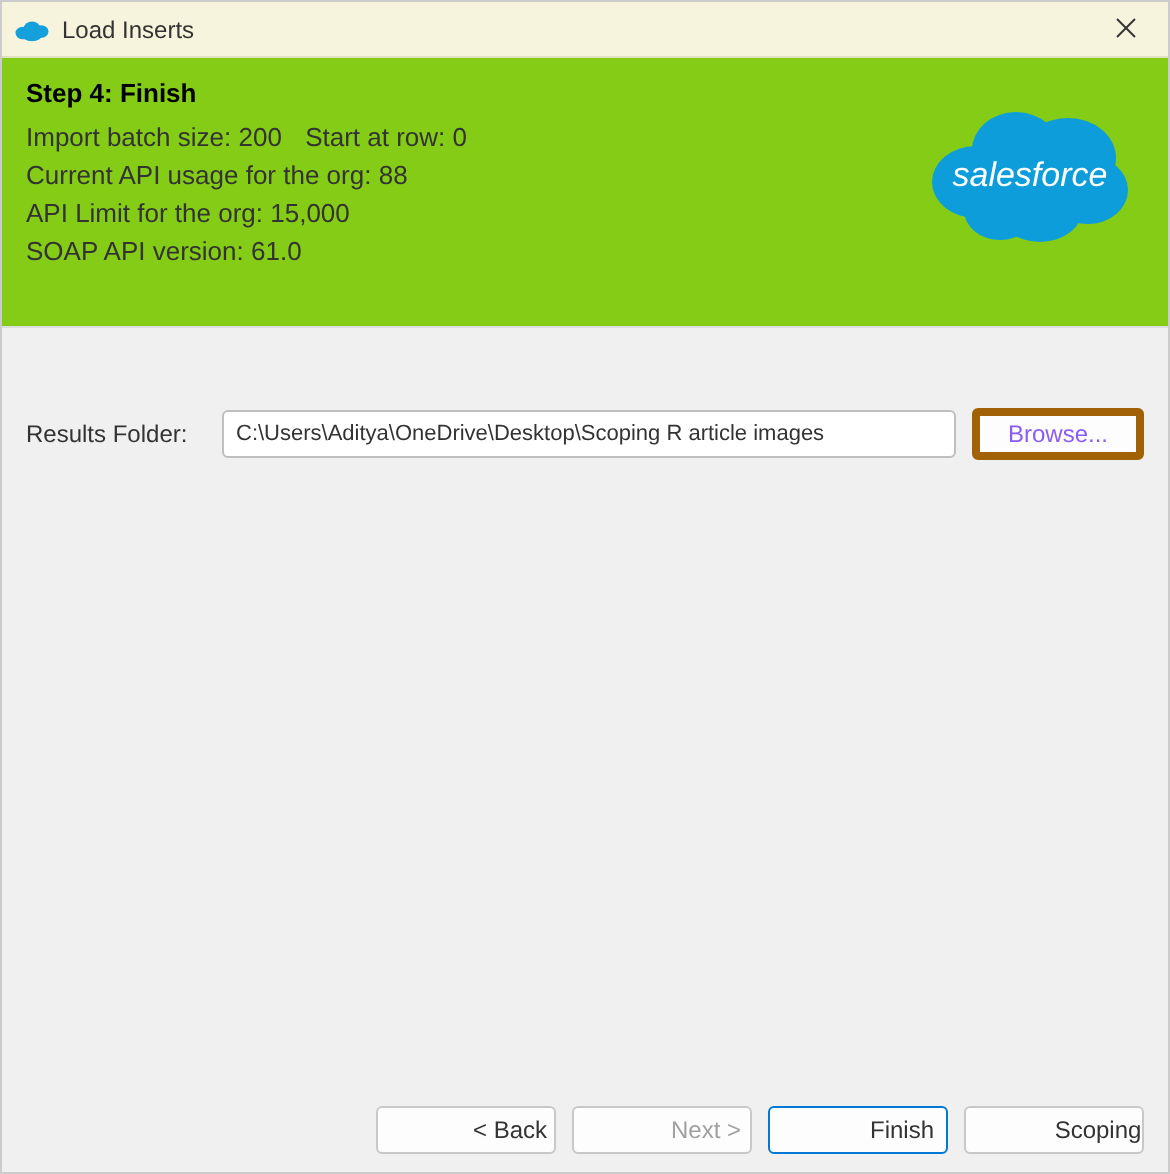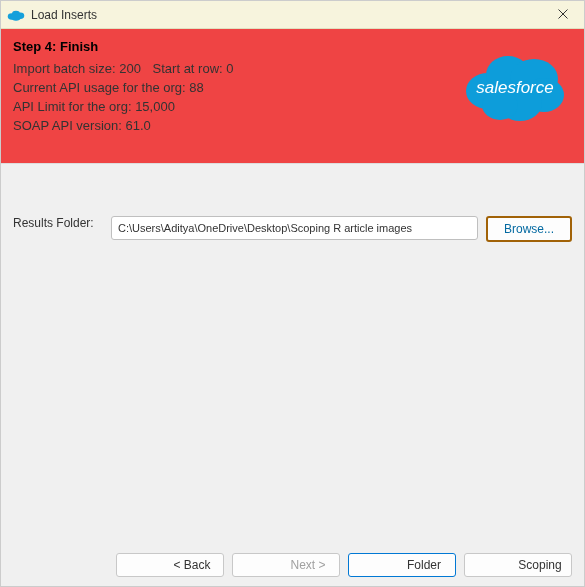--- a/index.html
+++ b/index.html
@@ -37,21 +37,21 @@
       height: 24px;
       display: flex;
       align-items: center;
       justify-content: center;
       cursor: pointer;
       font-size: 13px;
       color: #333;
     }
 
     .header-section {
-      background: #ef4444;
+      background: #84cc16;
       padding: 10px 12px 12px 12px;
       position: relative;
       height: 135px;
       border-bottom: 1px solid #ddd;
     }
     .step-title {
       font-weight: bold;
       font-size: 13px;
       margin-bottom: 6px;
       color: #000;
@@ -69,23 +69,22 @@
       top: 18px;
       width: 110px;
       height: 78px;
     }
 
     .body-section {
       padding: 40px 12px 0 12px;
     }
     .row {
       display: flex;
-      align-items: flex-start;
+      align-items: center;
       gap: 8px;
-      margin-top: 12px;
     }
     .label-col {
       width: 90px;
       font-size: 12px;
       color: #333;
     }
     .input-col {
       flex: 1;
     }
     .text-input {
@@ -96,42 +95,42 @@
       padding: 0 6px;
       font-family: inherit;
       font-size: 11px;
       color: #333;
       background: #fff;
     }
     .browse-btn {
       width: 86px;
       height: 26px;
       background: #fdfdfd;
-      border: 2px solid #a16207;
+      border: 4px solid #a16207;
       border-radius: 3px;
       font-family: inherit;
       font-size: 12px;
-      color: #0369a1;
+      color: #8b5cf6;
       cursor: pointer;
     }
 
     .footer {
       position: absolute;
       bottom: 0;
       left: 0;
       right: 0;
       height: 42px;
       display: flex;
       align-items: center;
       justify-content: flex-end;
       gap: 8px;
       padding: 0 12px;
     }
     .footer-btn {
-      width: 108px;
+      width: 90px;
       height: 24px;
       background: #fdfdfd;
       border: 1px solid #c8c8c8;
       border-radius: 3px;
       font-family: inherit;
       font-size: 12px;
       color: #333;
       cursor: pointer;
       padding-left: 44px;
     }
@@ -207,15 +206,15 @@
     <div class="input-col">
       <input type="text" class="text-input" value="C:\Users\Aditya\OneDrive\Desktop\Scoping R article images" style="">
     </div>
     <button class="browse-btn">Browse...</button>
   </div>
 </div>
 
 <div class="footer">
   <button class="footer-btn">&lt; Back</button>
   <button class="footer-btn" disabled="">Next &gt;</button>
-  <button class="footer-btn default">Folder</button>
+  <button class="footer-btn default">Finish</button>
   <button class="footer-btn">Scoping</button>
 </div>
 
 </body></html>

